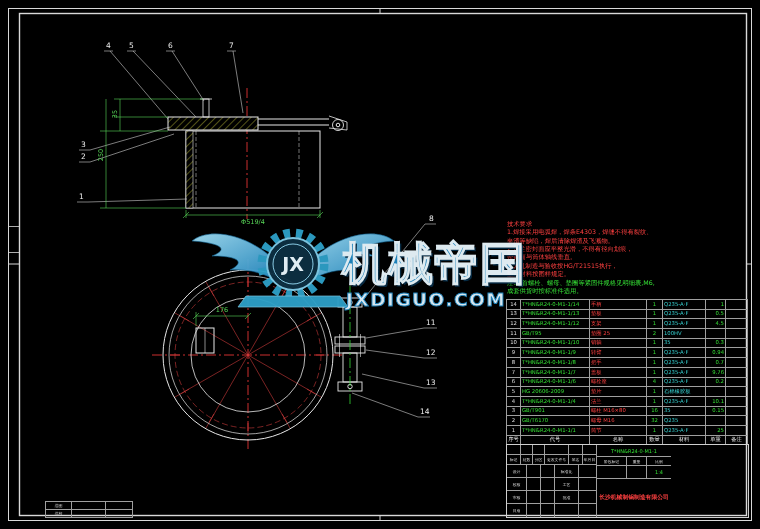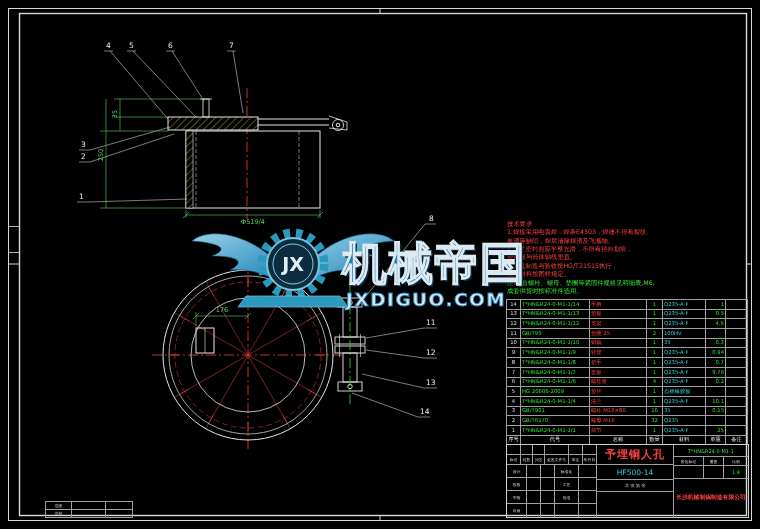--- a/index.html
+++ b/index.html
@@ -424,26 +424,20 @@
         <div class="tc" style="flex:1"></div>
       </div>
       <div class="tb-row" style="height:13px">
         <div class="tc" style="width:20px">日期</div>
         <div class="tc" style="width:14px"></div>
           <div class="tc" style="width:14px"></div>
         <div class="tc" style="width:24px"></div>
         <div class="tc" style="flex:1"></div>
       </div>
     </div>
-    <div class="tb-col" style="width:77px">
-      <div class="tb-row tb-title" style="height:20px">予埋铜人孔</div>
-      <div class="tb-row tb-model" style="height:15px">HF500-14</div>
-      <div class="tb-row tb-sheet" style="height:12px">共 张 第 张</div>
-      <div class="tb-row" style="flex:1"></div>
-    </div>
     <div class="tb-col" style="width:74px">
       <div class="tb-row tb-code" style="height:12px">T*HN&amp;R24-0-M1-1</div>
       <div class="tb-row" style="height:9px">
         <div class="tc" style="width:30px">阶段标记</div>
         <div class="tc" style="width:20px">重量</div>
         <div class="tc" style="flex:1">比例</div>
       </div>
       <div class="tb-row" style="height:13px">
         <div class="tc" style="width:30px"></div>
         <div class="tc" style="width:20px"></div>

